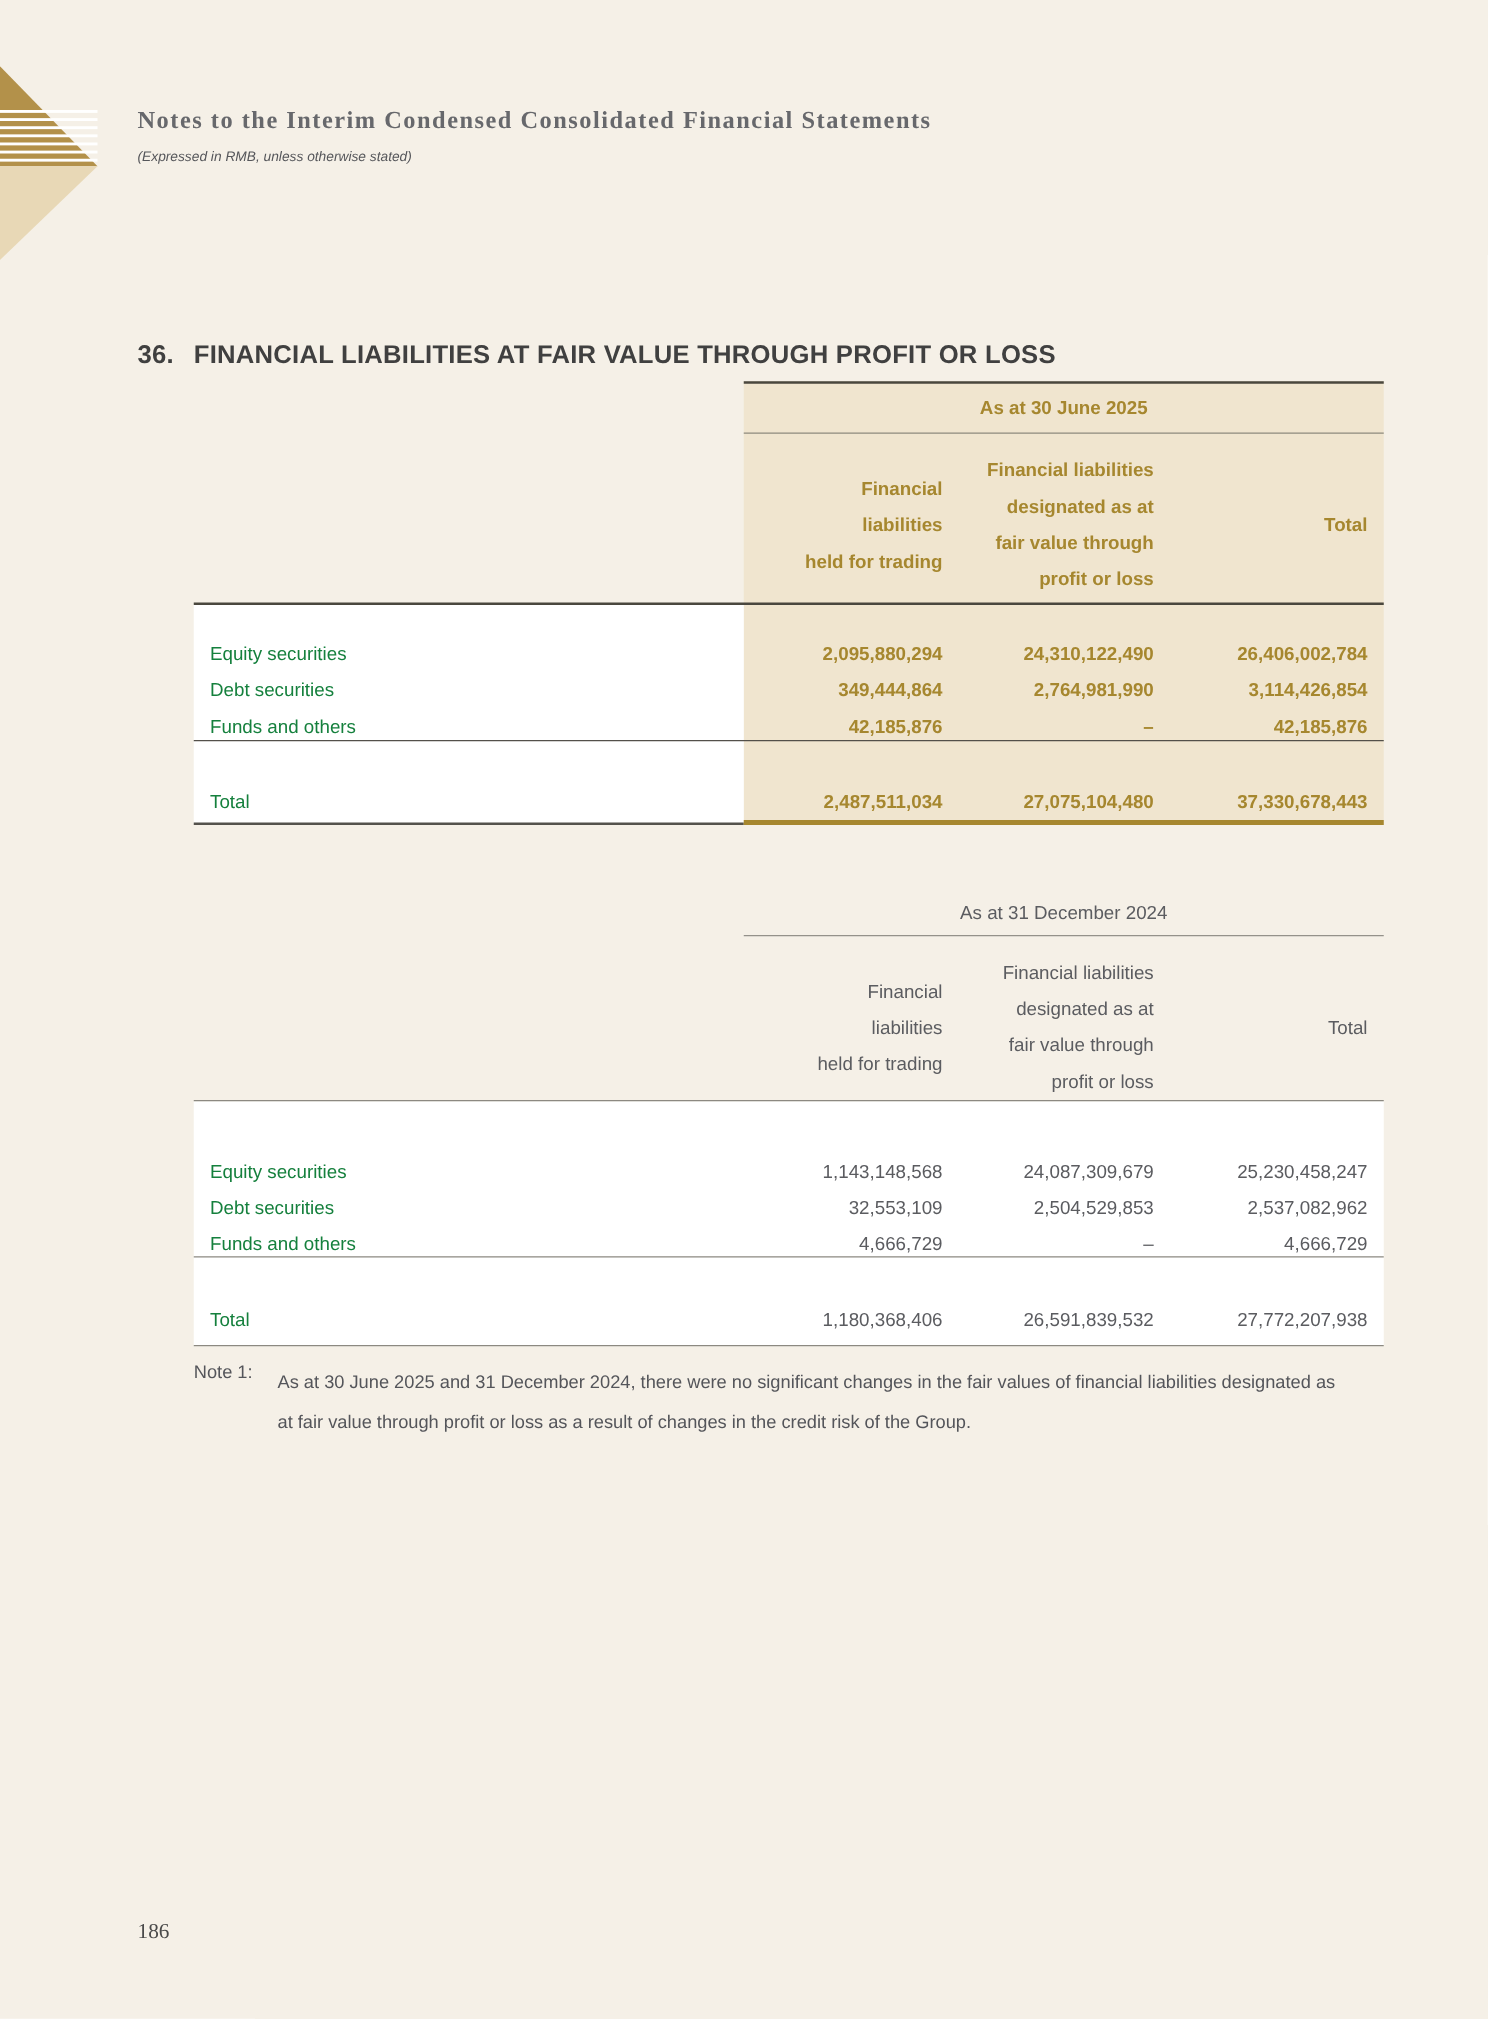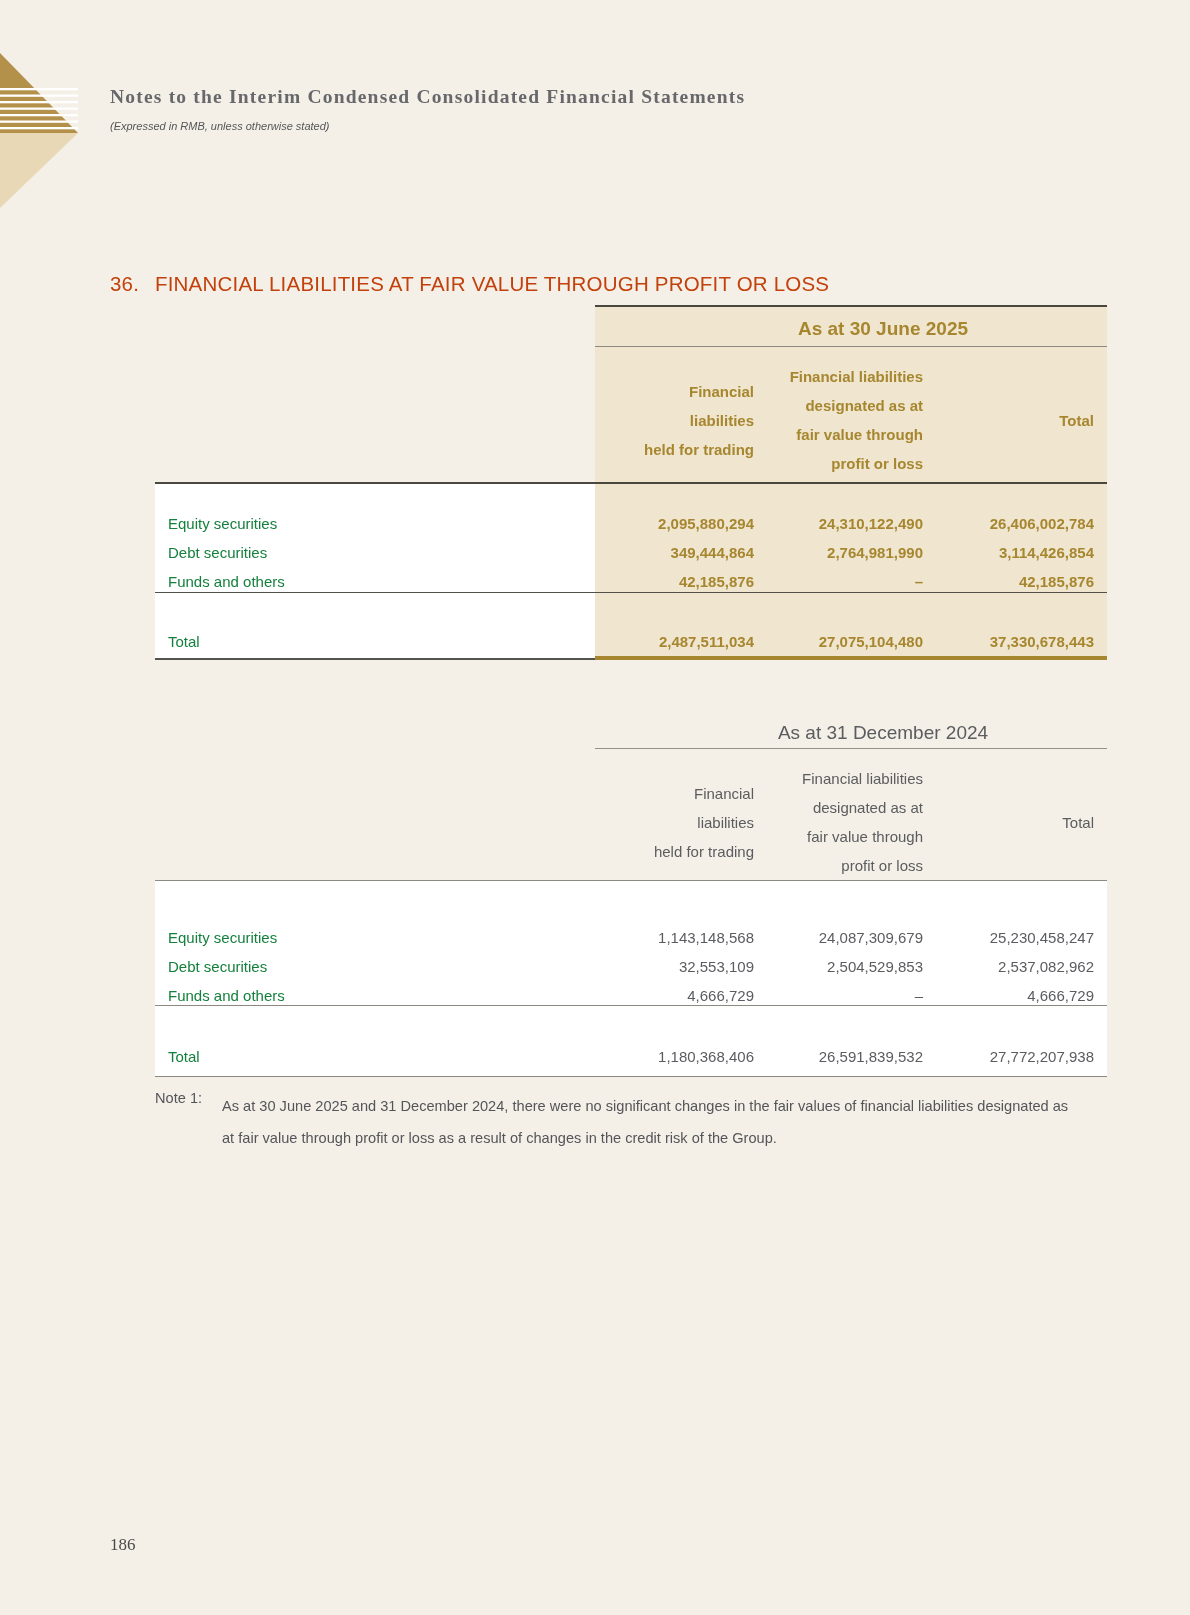--- a/index.html
+++ b/index.html
@@ -19,39 +19,39 @@
     font-size:19.5px;letter-spacing:1.2px;
     color:#67686c;font-weight:600;
   }
   .doc-subtitle{
     position:absolute;left:110px;top:120px;
     font-size:11px;font-style:italic;color:#55565a;
   }
   
   .section-head{
     position:absolute;left:110px;top:272px;
-    font-size:20.5px;font-weight:normal;color:#c2410c;
+    font-size:20.5px;font-weight:bold;color:#404040;
     letter-spacing:0.2px;
   }
   .section-head .num{display:inline-block;width:45px;}
   
   .tbl{position:absolute;left:155px;width:952px;}
   .tbl1{top:305px;height:355px;}
   .tbl2{top:712px;height:365px;}
   .beige-panel{position:absolute;left:440px;top:0;width:512px;height:355px;background:#f0e5cf;}
   .white-left-t1{position:absolute;left:0;top:178px;width:440px;height:176px;background:#ffffff;}
   .white-body-t2{position:absolute;left:0;top:169px;width:952px;height:196px;background:#ffffff;}
   .hline{position:absolute;background:#55524a;}
   .row{position:absolute;left:0;width:952px;display:grid;grid-template-columns:440px 159px 169px 184px;}
   .cell-label{padding-left:13px;color:#15803d;font-size:15px;}
   .numcell{text-align:right;font-size:15px;}
   .c3{padding-right:13px;}
   .gold{color:#a6872f;font-weight:bold;}
   .gray{color:#5b5c60;font-weight:normal;}
-  .date-band{position:absolute;left:440px;width:512px;text-align:center;font-size:19px;padding-left:32px;}
+  .date-band{position:absolute;left:440px;width:512px;text-align:center;font-size:15px;}
   .hdr-cell{display:flex;flex-direction:column;justify-content:center;line-height:29px;font-size:15px;text-align:right;}
   .hdr-line{white-space:nowrap;}
   .lh29{line-height:29px;}
   .lh30{line-height:30px;}
   
   .note{position:absolute;left:155px;width:922px;}
   .note-label{position:absolute;left:0;top:0;font-size:14.6px;color:#54555a;}
   .note-text{position:absolute;left:67px;top:0;width:856px;font-size:14.6px;line-height:32px;color:#54555a;}
   .page-number{
     position:absolute;left:110px;top:1535px;

